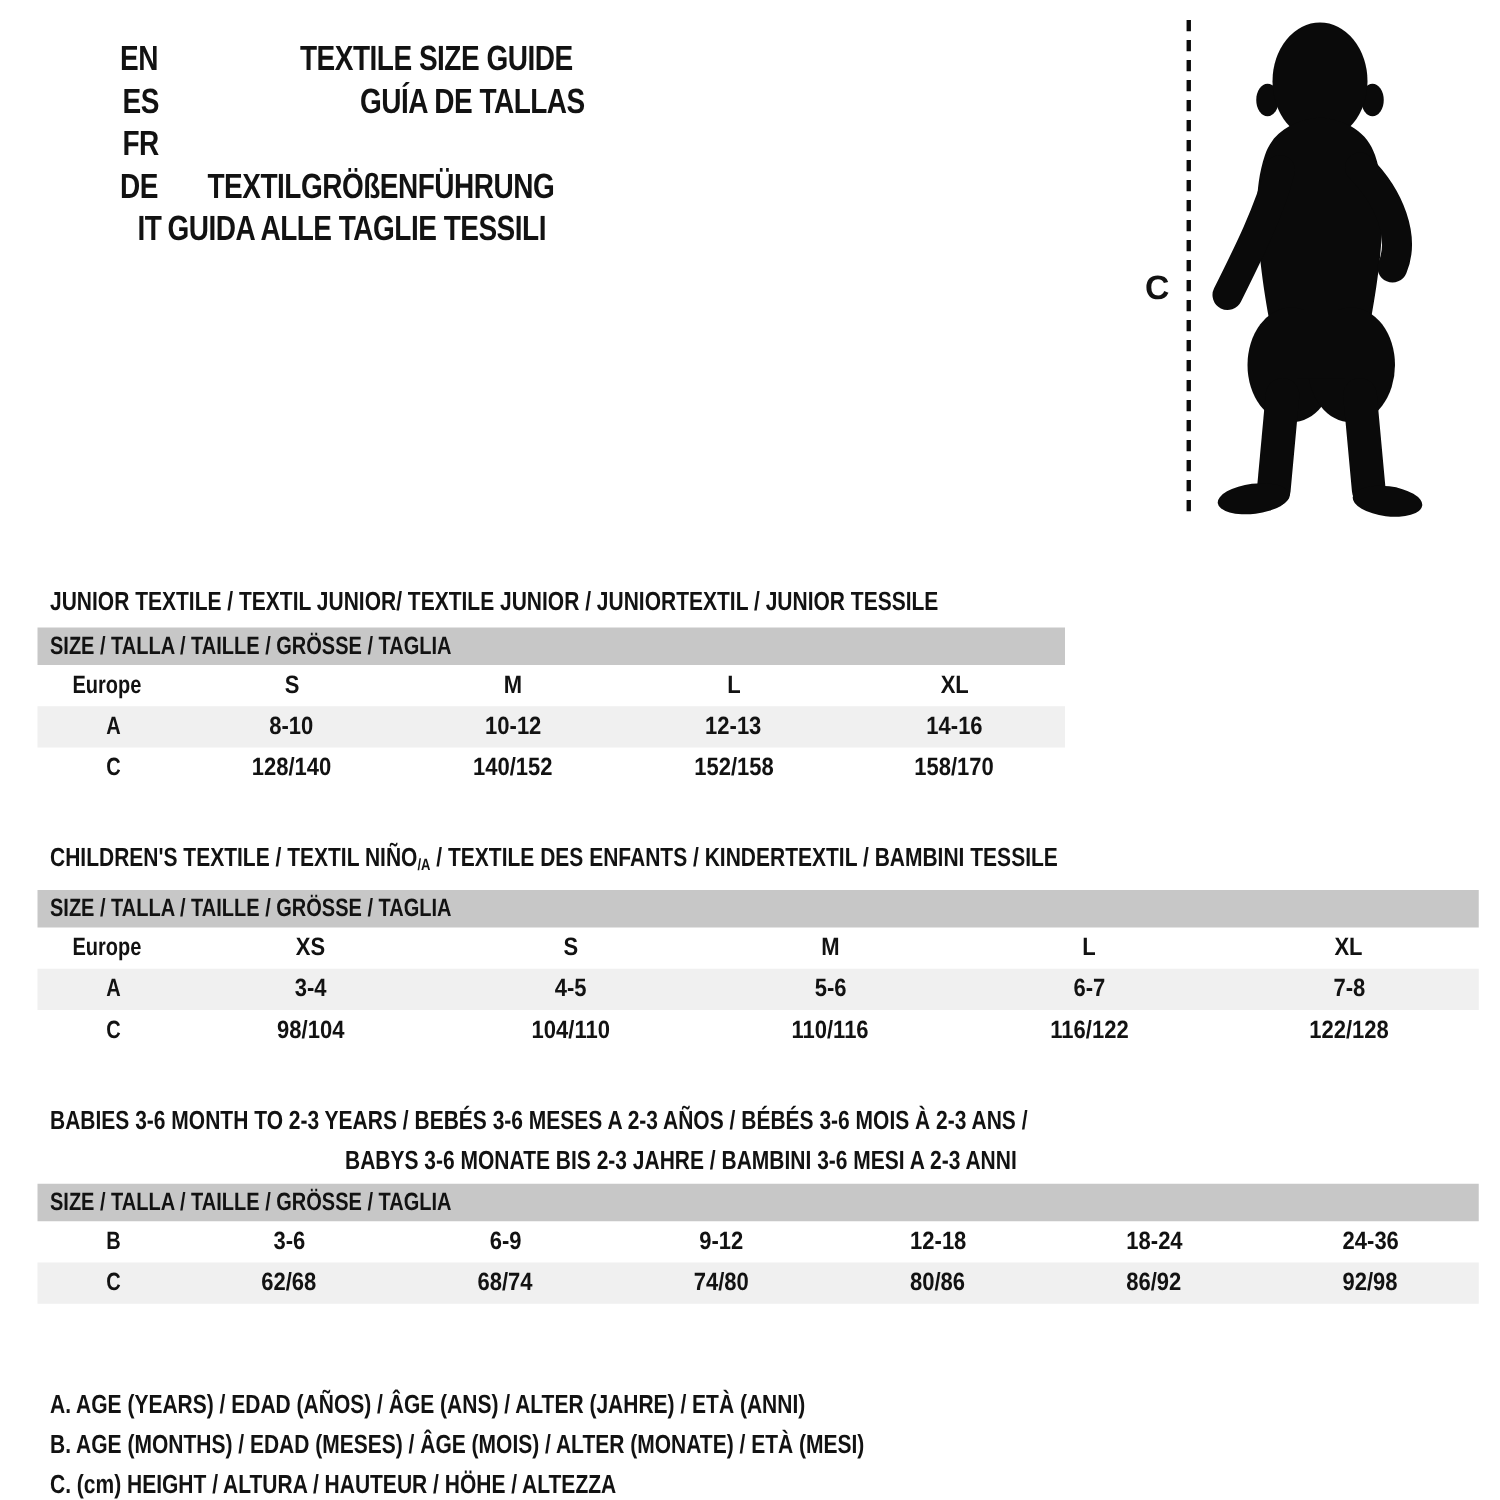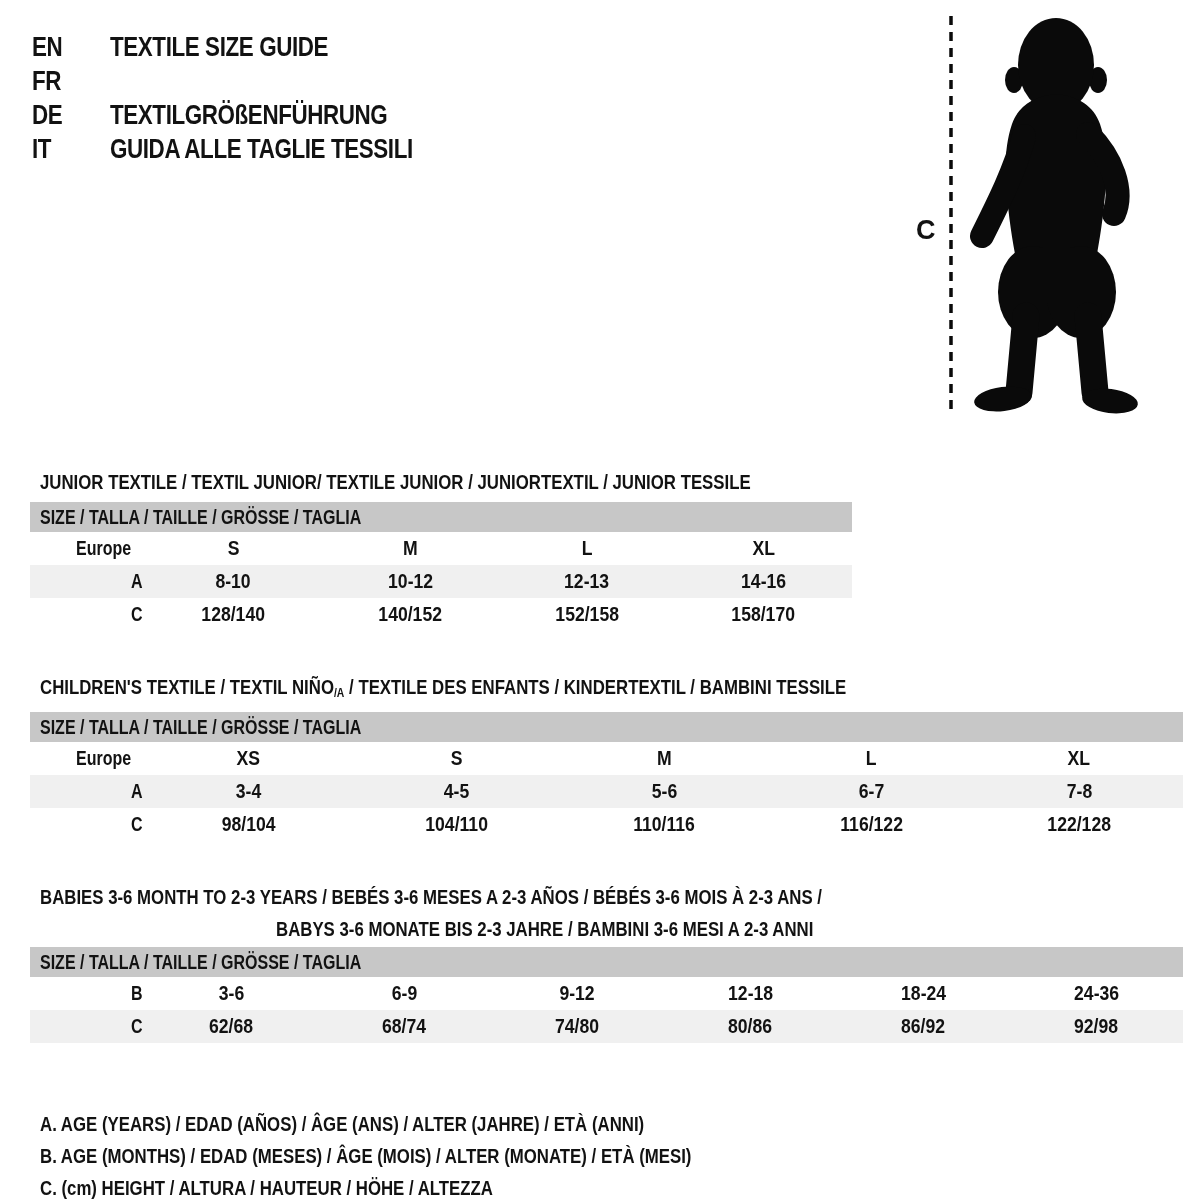--- a/index.html
+++ b/index.html
@@ -12,21 +12,21 @@
   body{
     width:1200px;height:1200px;position:relative;background:#ffffff;
     font-family:"Liberation Sans","DejaVu Sans",sans-serif;
     color:var(--txt);overflow:hidden;
     -webkit-font-smoothing:antialiased;
   }
   .cond{display:inline-block;white-space:nowrap;transform:scaleX(0.8);transform-origin:0 50%;}
   .condc{display:inline-block;white-space:nowrap;transform:scaleX(0.88);transform-origin:50% 50%;}
 
   
-  .lang{position:absolute;left:32px;top:30px;}
+  .lang{position:absolute;left:56px;top:30px;text-align:right;}
   .lang-row{display:grid;grid-template-columns:78px auto;height:34px;align-items:center;
     font-size:28px;font-weight:bold;letter-spacing:-0.5px;}
 
   
   .figure-svg{position:absolute;left:940px;top:0;width:210px;height:420px;}
   .measure-label{position:absolute;left:916px;top:215px;font-size:27px;font-weight:bold;}
   .dash{stroke:var(--sil);stroke-width:3.5;stroke-dasharray:9 7;fill:none;}
 
   
   .section{position:absolute;}
@@ -39,34 +39,38 @@
   #sec-junior .stable{top:49px;}
   #sec-children .stable{top:54px;}
   #sec-babies .stable{top:79px;}
   .thead{height:30px;line-height:30px;background:var(--bar);padding-left:10px;
     font-size:20px;font-weight:bold;}
   .trow{display:grid;height:33px;align-items:center;font-size:20px;font-weight:bold;}
   .t-4 .trow{grid-template-columns:115px repeat(4,1fr);}
   .t-5 .trow{grid-template-columns:115px repeat(5,1fr);}
   .t-6 .trow{grid-template-columns:115px repeat(6,1fr);}
   .trow.alt{background:var(--alt);}
-  .tlabel{padding-left:10px;text-align:right;}
+  .tlabel{padding-left:10px;text-align:center;}
   .tcell{text-align:center;}
 
   
   .legend{position:absolute;left:40px;top:1108px;}
   .legend-line{height:32px;line-height:32px;font-size:21px;font-weight:bold;white-space:nowrap;}
 </style>
 </head>
 <body>
 
 <div class="lang">
   <div class="lang-row">
     <span><span class="cond">EN</span></span>
     <span><span class="cond">TEXTILE SIZE GUIDE</span></span>
+  </div>
+  <div class="lang-row">
+    <span><span class="cond">ES</span></span>
+    <span><span class="cond">GUÍA DE TALLAS</span></span>
   </div>
   <div class="lang-row">
     <span><span class="cond">FR</span></span>
   </div>
   <div class="lang-row">
     <span><span class="cond">DE</span></span>
     <span><span class="cond">TEXTILGRÖßENFÜHRUNG</span></span>
   </div>
   <div class="lang-row">
     <span><span class="cond">IT</span></span>

